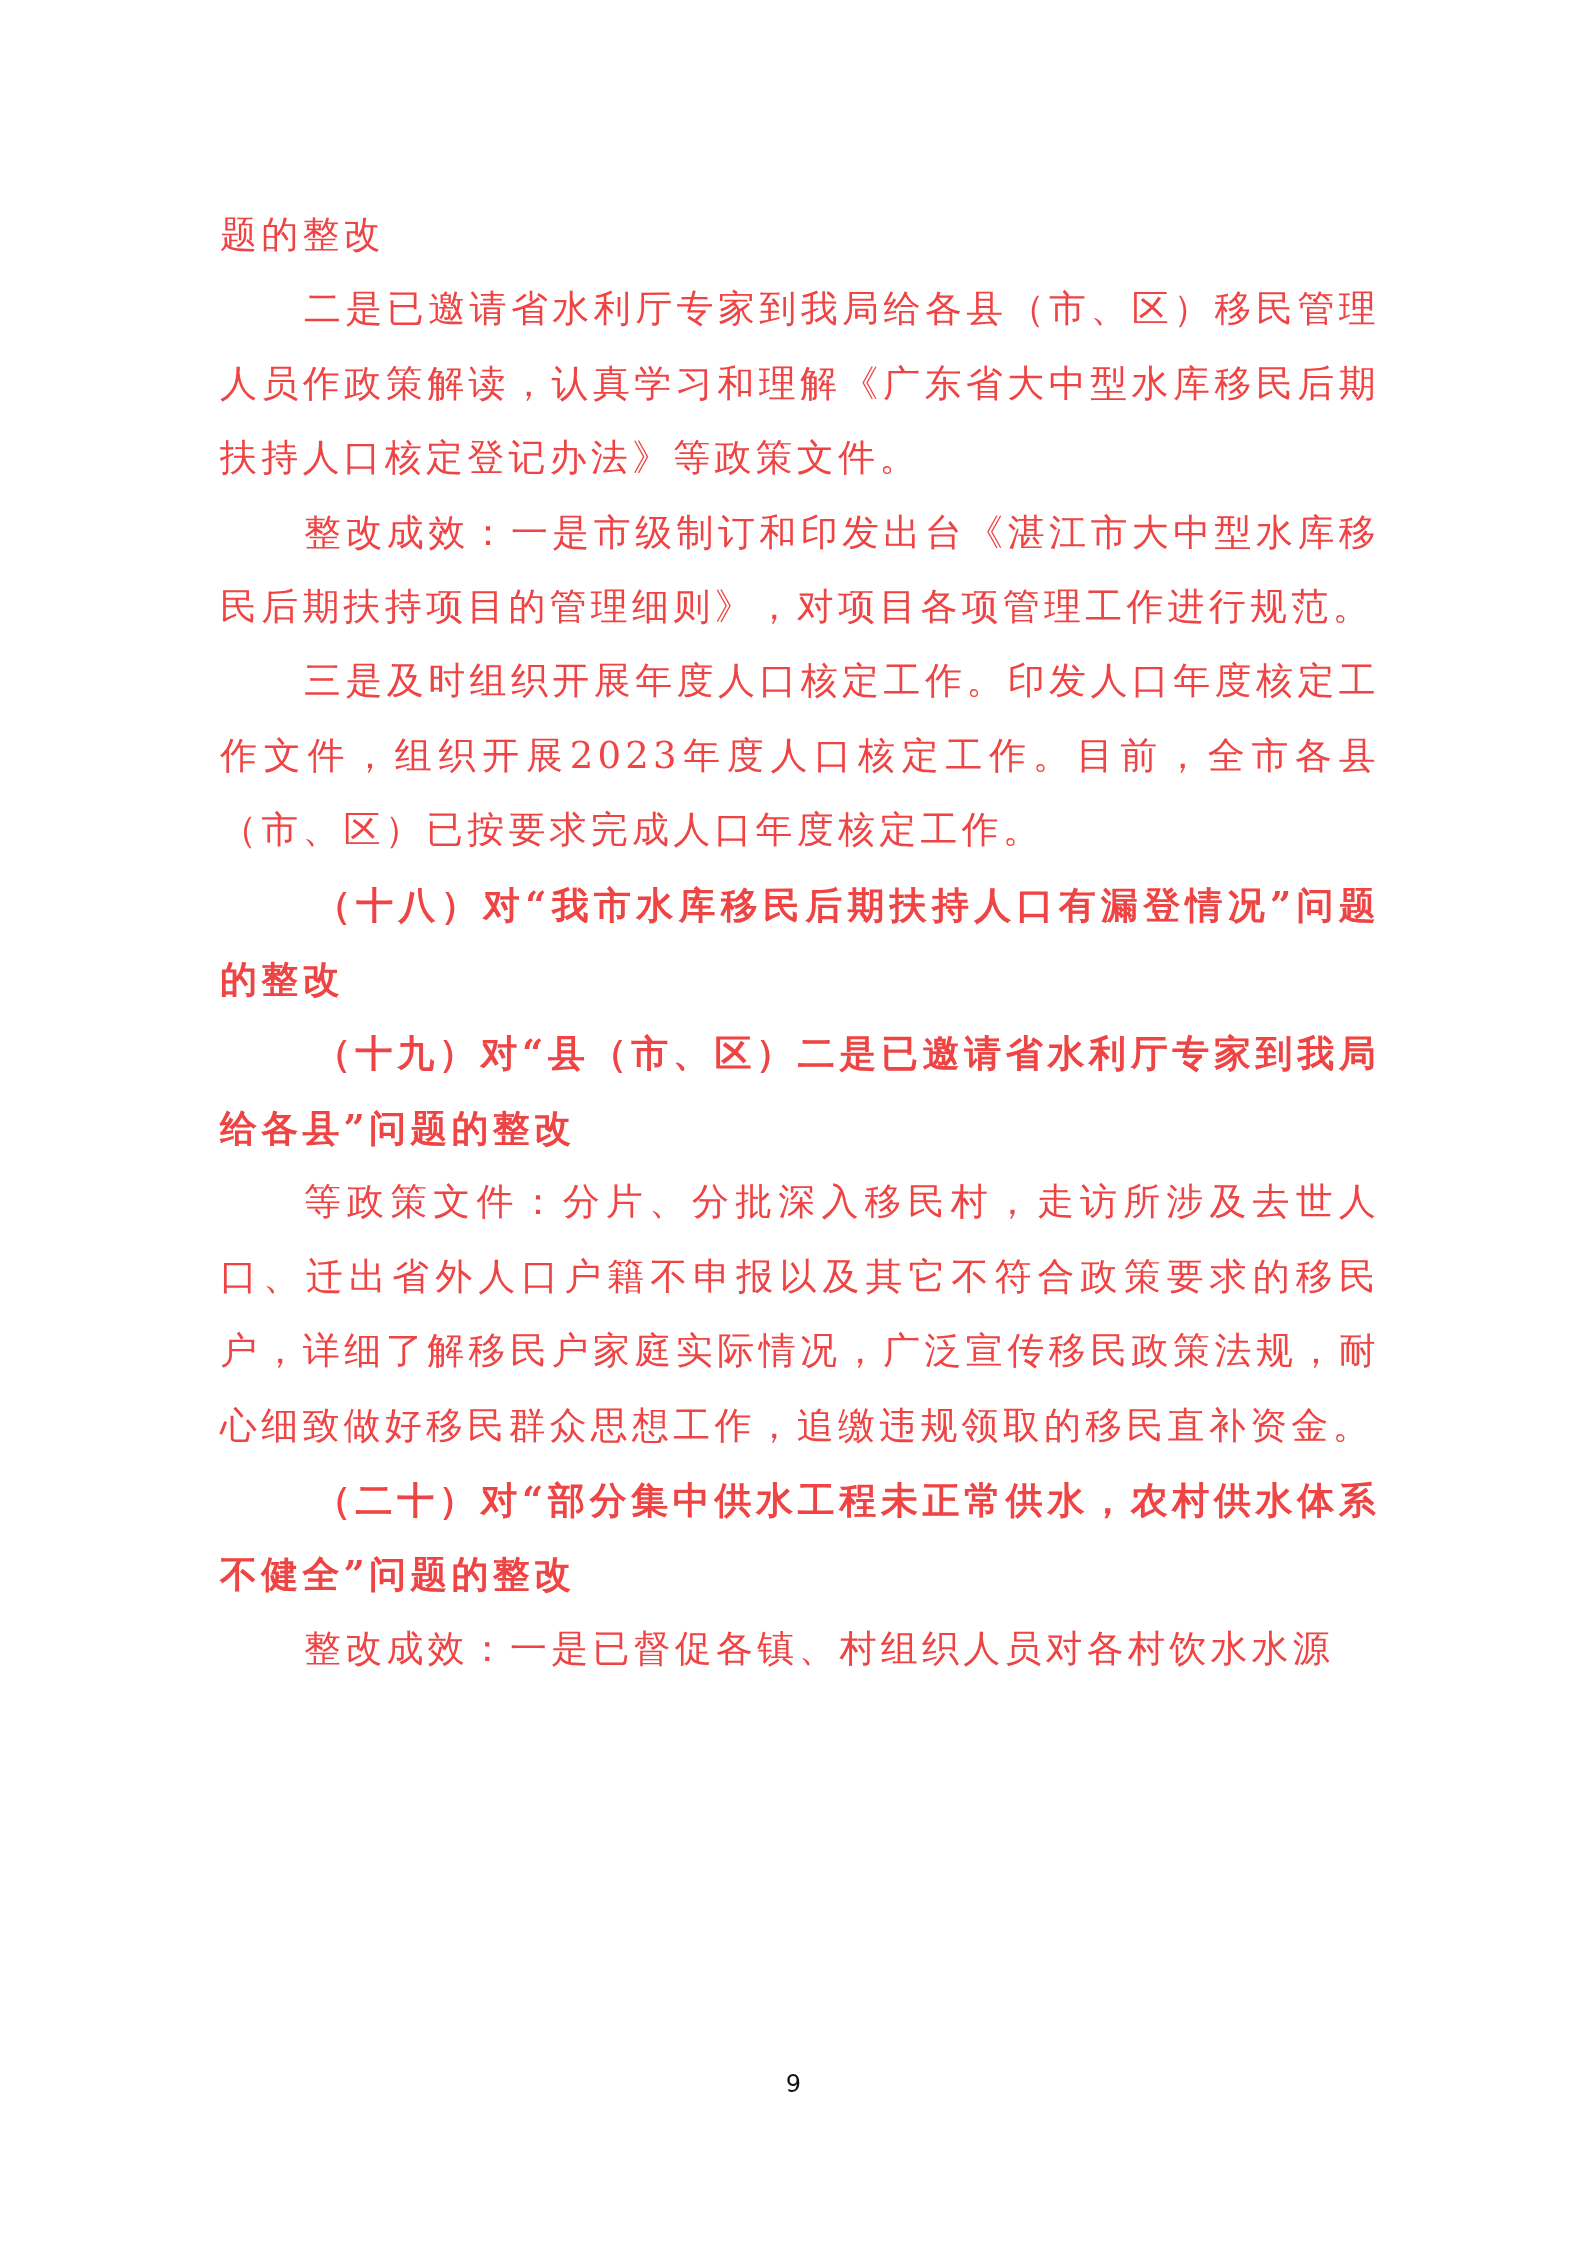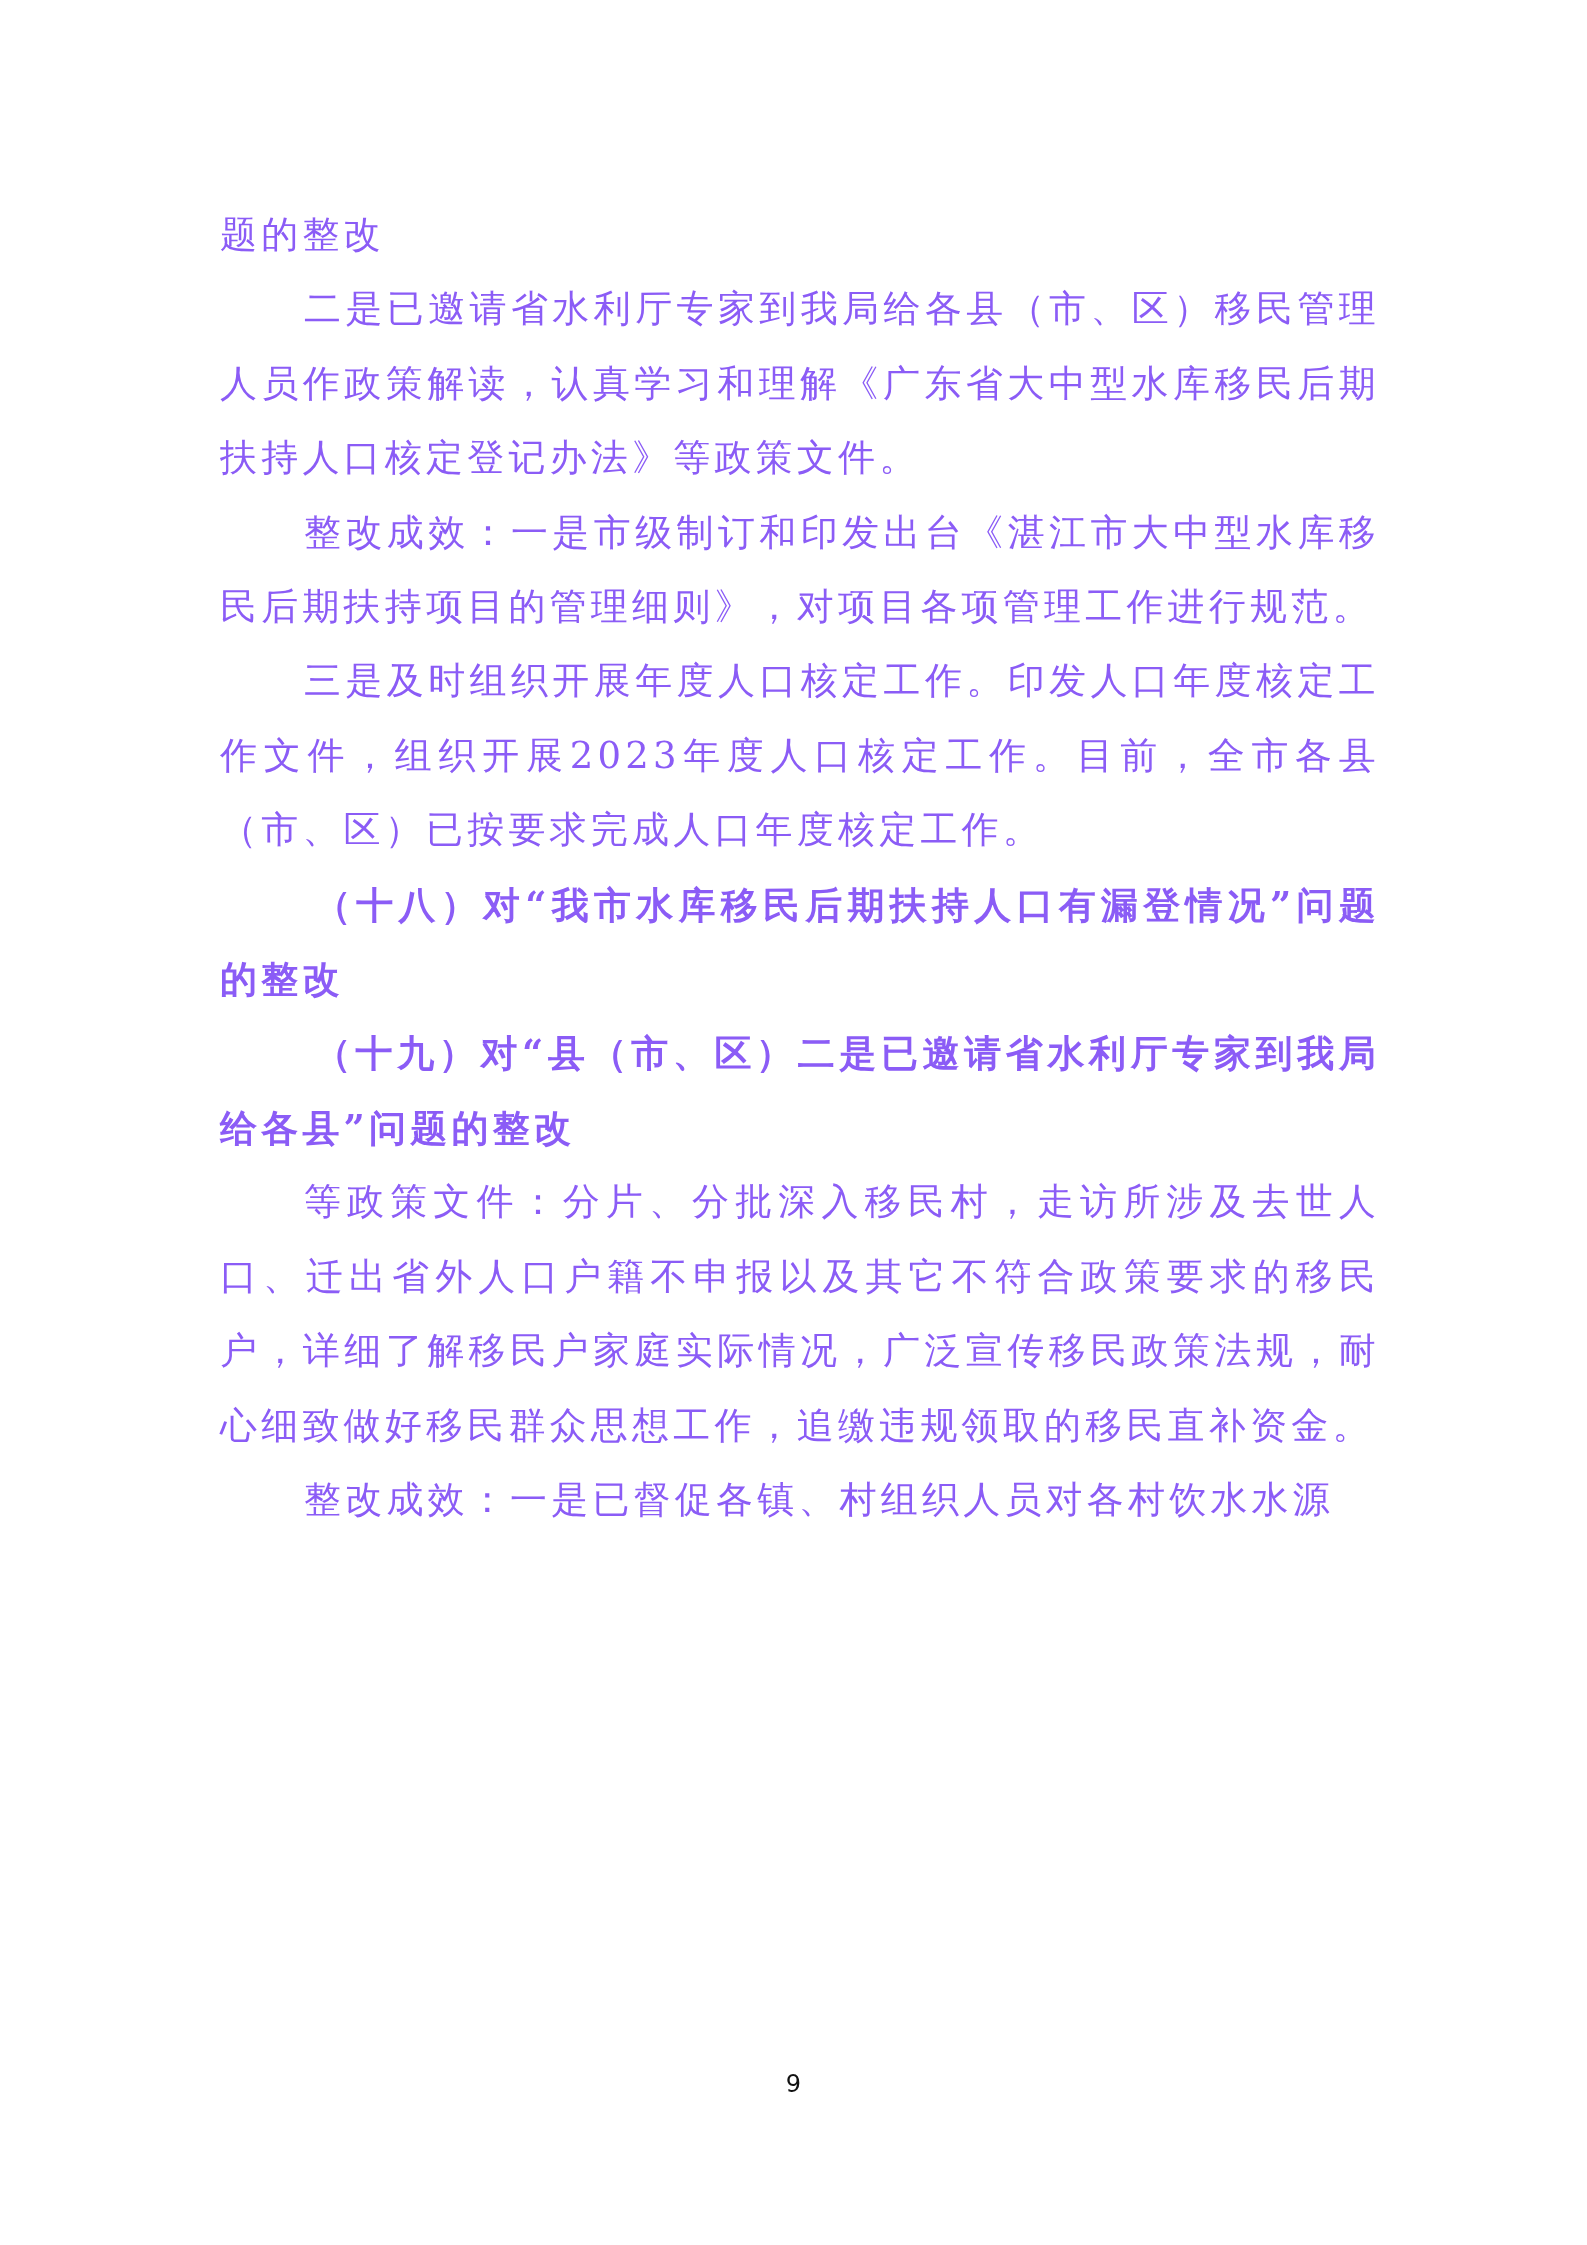--- a/index.html
+++ b/index.html
@@ -5,21 +5,21 @@
   html, body { margin: 0; padding: 0; background: #ffffff; }
   body { width: 1587px; height: 2245px; position: relative; overflow: hidden; }
   .page {
     position: absolute;
     left: 220px;
     top: 198px;
     width: 1160px;
     font-family: "DejaVu Serif", "Liberation Serif", serif;
     font-size: 37px;
     line-height: 74.4px;
-    color: #8b5cf6;
+    color: #ef4444;
     letter-spacing: 4.2px;
     text-align: justify;
   }
   .para { margin: 0; padding: 0; }
   .indent { text-indent: 84px; }
   .heading-indent { text-indent: 94px; font-weight: bold; }
   .page-number {
     position: absolute;
     left: 0;
     width: 1587px;
@@ -34,16 +34,17 @@
 <body>
 
 <div class="page">
   <p class="para">题的整改</p>
   <p class="para indent">二是已邀请省水利厅专家到我局给各县（市、区）移民管理人员作政策解读，认真学习和理解《广东省大中型水库移民后期扶持人口核定登记办法》等政策文件。</p>
   <p class="para indent">整改成效：一是市级制订和印发出台《湛江市大中型水库移民后期扶持项目的管理细则》，对项目各项管理工作进行规范。</p>
   <p class="para indent">三是及时组织开展年度人口核定工作。印发人口年度核定工作文件，组织开展2023年度人口核定工作。目前，全市各县（市、区）已按要求完成人口年度核定工作。</p>
   <p class="para heading-indent">（十八）对“我市水库移民后期扶持人口有漏登情况”问题的整改</p>
   <p class="para heading-indent">（十九）对“县（市、区）二是已邀请省水利厅专家到我局给各县”问题的整改</p>
   <p class="para indent">等政策文件：分片、分批深入移民村，走访所涉及去世人口、迁出省外人口户籍不申报以及其它不符合政策要求的移民户，详细了解移民户家庭实际情况，广泛宣传移民政策法规，耐心细致做好移民群众思想工作，追缴违规领取的移民直补资金。</p>
+  <p class="para heading-indent">（二十）对“部分集中供水工程未正常供水，农村供水体系不健全”问题的整改</p>
   <p class="para indent">整改成效：一是已督促各镇、村组织人员对各村饮水水源</p>
 </div>
 
 <div class="page-number">9</div>
 
 </body></html>

